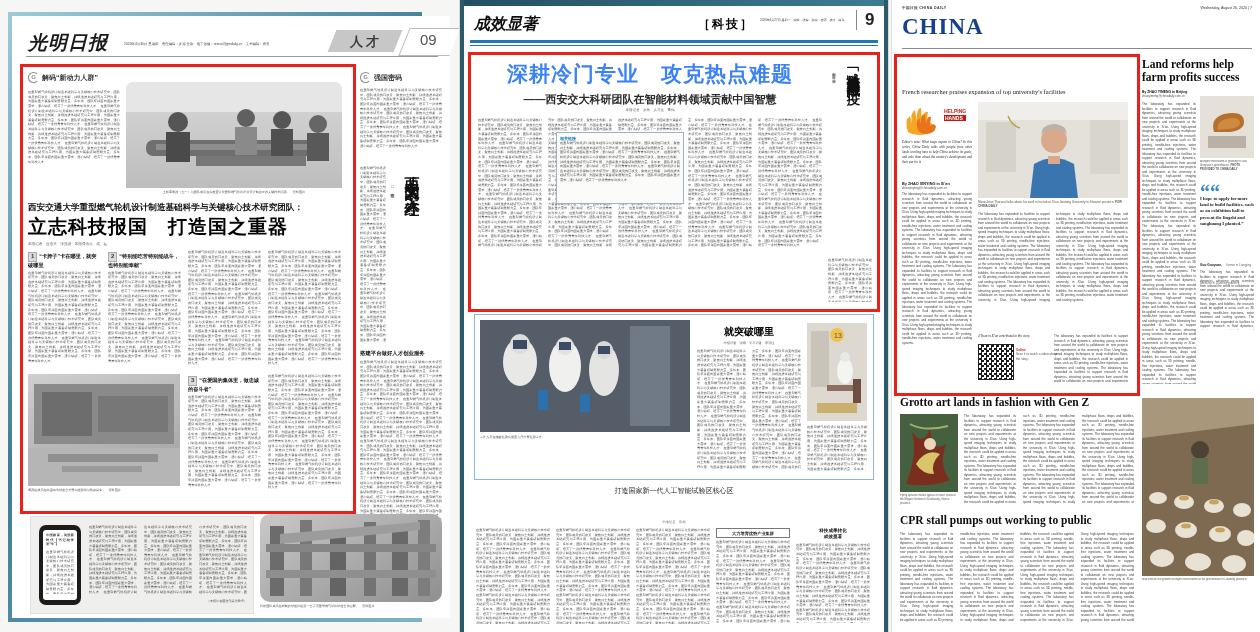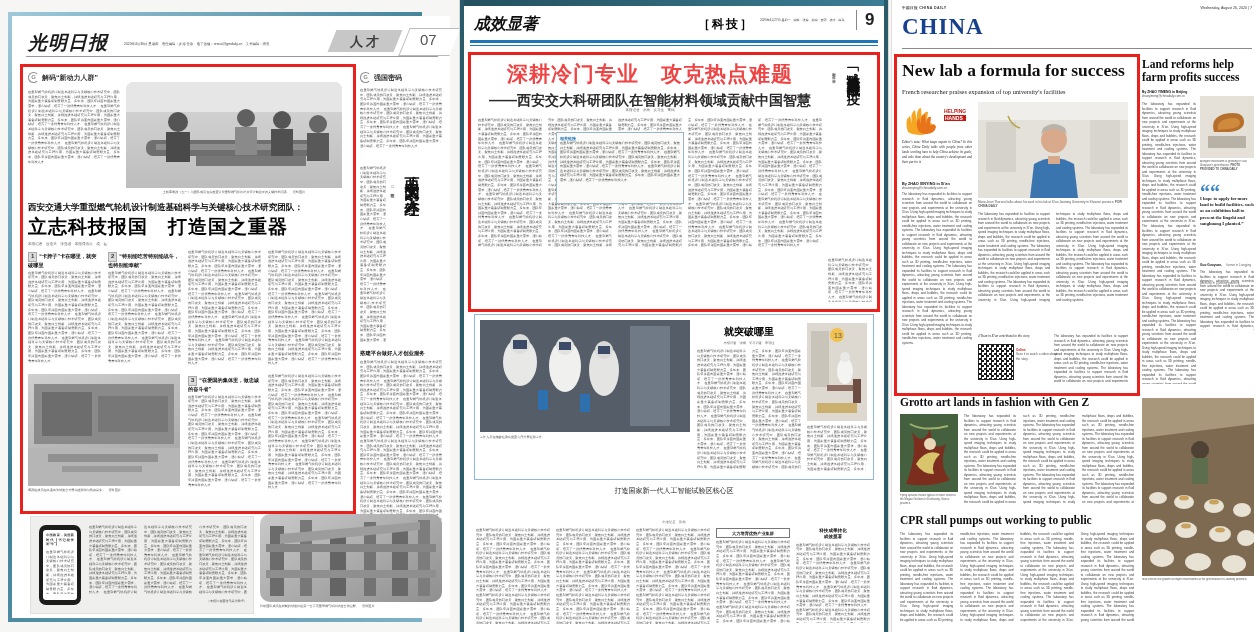--- a/index.html
+++ b/index.html
@@ -31,21 +31,21 @@
 <div id="canvas">
 
   <div class="abs" style="left:8px;top:12px;width:414px;height:610px;background:linear-gradient(135deg,#9fc9db,#3c7d95 45%,#7fb2c6);padding:0;">
     <div class="page" style="left:4px;top:4px;width:438px;height:602px;">
 
       <div class="abs serif" style="left:16px;top:14px;font-size:19px;font-weight:bold;font-style:italic;color:#1a1a1a;letter-spacing:1px;">光明日报</div>
       <div class="abs" style="left:112px;top:26px;width:190px;font-size:3.4px;color:#444;">2020年4月30日 星期四　责任编辑：罗旭 任欢　电子信箱：rencai@gmdaily.cn　美术编辑：陈晨</div>
       <div class="abs skew" style="left:320px;top:14px;width:66px;height:22px;background:#c7c7c7;"></div>
       <div class="abs" style="left:338px;top:17px;font-size:13px;font-weight:bold;color:#3b3b3b;letter-spacing:3px;">人才</div>
       <div class="abs skew" style="left:392px;top:12px;width:50px;height:26px;background:#fff;border:1px solid #bbb;border-right:none;"></div>
-      <div class="abs" style="left:408px;top:15px;font-size:15px;color:#555;">07</div>
+      <div class="abs" style="left:408px;top:15px;font-size:15px;color:#555;">09</div>
       <div class="abs" style="left:14px;top:40px;width:412px;height:1px;background:#999;"></div>
 
       <div class="redbox" style="left:8px;top:48px;width:330px;height:444px;"></div>
 
       <div class="abs ghead" style="left:16px;top:56px;">
         <span class="gicon">G</span>
         <span>解码“新动力人群”</span>
       </div>
 
       <div class="abs tiny" style="left:16px;top:74px;width:92px;height:106px;">在重型燃气轮机设计制造基础科学与关键核心技术研究中，团队成员协同攻关，聚焦自主创新，持续推进基础研究与工程应用，为国家重大装备研制贡献力量。多年来，团队坚持面向国家重大需求，潜心钻研，培养了一批优秀青年科技人才。 在重型燃气轮机设计制造基础科学与关键核心技术研究中，团队成员协同攻关，聚焦自主创新，持续推进基础研究与工程应用，为国家重大装备研制贡献力量。多年来，团队坚持面向国家重大需求，潜心钻研，培养了一批优秀青年科技人才。 在重型燃气轮机设计制造基础科学与关键核心技术研究中，团队成员协同攻关，聚焦自主创新，持续推进基础研究与工程应用，为国家重大装备研制贡献力量。多年来，团队坚持面向国家重大需求，潜心钻研，培养了一批优秀青年科技人才。 在重型燃气轮机设计制造基础科学与关键核心技术研究中，团队成员协同攻关，聚焦自主创新，持续推进基础研究与工程应用，为国家重大装备研制贡献力量。多年来，团队坚持面向国家重大需求，潜心钻研，培养了一批优秀青年科技人才。</div>
@@ -158,22 +158,22 @@
 
     <div class="abs serif" style="left:14px;top:14px;font-size:16px;font-weight:bold;font-style:italic;color:#101010;">成效显著</div>
     <div class="abs" style="left:238px;top:16px;font-size:12px;font-weight:bold;color:#000;letter-spacing:2px;">［科技］</div>
     <div class="abs" style="left:300px;top:18px;width:86px;font-size:3px;color:#444;">2020年4月27日 星期一　编辑：张梅　美编：贾萌　校对：白瑶</div>
     <div class="abs" style="left:396px;top:10px;font-size:17px;font-weight:bold;color:#222;border-left:1px solid #888;padding-left:8px;">9</div>
     <div class="abs" style="left:10px;top:40px;width:408px;height:3px;background:#2077b8;"></div>
     <div class="abs" style="left:10px;top:45px;width:408px;height:1px;background:#2077b8;"></div>
 
     <div class="redbox" style="left:8px;top:52px;width:406px;height:254px;"></div>
 
-    <div class="abs" style="left:20px;top:60px;width:340px;text-align:center;font-size:21px;font-weight:bold;color:#ef4444;letter-spacing:1px;">深耕冷门专业　攻克热点难题</div>
-    <div class="abs" style="left:20px;top:92px;width:340px;text-align:center;font-size:14px;font-weight:bold;color:#2b2b2b;">——西安交大科研团队在智能材料领域贡献中国智慧</div>
+    <div class="abs" style="left:20px;top:60px;width:340px;text-align:center;font-size:21px;font-weight:bold;color:#3b82f6;letter-spacing:1px;">深耕冷门专业　攻克热点难题</div>
+    <div class="abs" style="left:20px;top:92px;width:340px;text-align:center;font-size:11px;font-weight:bold;color:#2b2b2b;">——西安交大科研团队在智能材料领域贡献中国智慧</div>
     <div class="abs" style="left:20px;top:108px;width:340px;text-align:center;font-size:3.5px;color:#666;">本报记者　张梅　实习生　董鹤</div>
     <div class="abs tiny cols5" style="left:18px;top:118px;width:344px;height:180px;">在重型燃气轮机设计制造基础科学与关键核心技术研究中，团队成员协同攻关，聚焦自主创新，持续推进基础研究与工程应用，为国家重大装备研制贡献力量。多年来，团队坚持面向国家重大需求，潜心钻研，培养了一批优秀青年科技人才。 在重型燃气轮机设计制造基础科学与关键核心技术研究中，团队成员协同攻关，聚焦自主创新，持续推进基础研究与工程应用，为国家重大装备研制贡献力量。多年来，团队坚持面向国家重大需求，潜心钻研，培养了一批优秀青年科技人才。 在重型燃气轮机设计制造基础科学与关键核心技术研究中，团队成员协同攻关，聚焦自主创新，持续推进基础研究与工程应用，为国家重大装备研制贡献力量。多年来，团队坚持面向国家重大需求，潜心钻研，培养了一批优秀青年科技人才。 在重型燃气轮机设计制造基础科学与关键核心技术研究中，团队成员协同攻关，聚焦自主创新，持续推进基础研究与工程应用，为国家重大装备研制贡献力量。多年来，团队坚持面向国家重大需求，潜心钻研，培养了一批优秀青年科技人才。 在重型燃气轮机设计制造基础科学与关键核心技术研究中，团队成员协同攻关，聚焦自主创新，持续推进基础研究与工程应用，为国家重大装备研制贡献力量。多年来，团队坚持面向国家重大需求，潜心钻研，培养了一批优秀青年科技人才。 在重型燃气轮机设计制造基础科学与关键核心技术研究中，团队成员协同攻关，聚焦自主创新，持续推进基础研究与工程应用，为国家重大装备研制贡献力量。多年来，团队坚持面向国家重大需求，潜心钻研，培养了一批优秀青年科技人才。 在重型燃气轮机设计制造基础科学与关键核心技术研究中，团队成员协同攻关，聚焦自主创新，持续推进基础研究与工程应用，为国家重大装备研制贡献力量。多年来，团队坚持面向国家重大需求，潜心钻研，培养了一批优秀青年科技人才。 在重型燃气轮机设计制造基础科学与关键核心技术研究中，团队成员协同攻关，聚焦自主创新，持续推进基础研究与工程应用，为国家重大装备研制贡献力量。多年来，团队坚持面向国家重大需求，潜心钻研，培养了一批优秀青年科技人才。 在重型燃气轮机设计制造基础科学与关键核心技术研究中，团队成员协同攻关，聚焦自主创新，持续推进基础研究与工程应用，为国家重大装备研制贡献力量。多年来，团队坚持面向国家重大需求，潜心钻研，培养了一批优秀青年科技人才。 在重型燃气轮机设计制造基础科学与关键核心技术研究中，团队成员协同攻关，聚焦自主创新，持续推进基础研究与工程应用，为国家重大装备研制贡献力量。多年来，团队坚持面向国家重大需求，潜心钻研，培养了一批优秀青年科技人才。 在重型燃气轮机设计制造基础科学与关键核心技术研究中，团队成员协同攻关，聚焦自主创新，持续推进基础研究与工程应用，为国家重大装备研制贡献力量。多年来，团队坚持面向国家重大需求，潜心钻研，培养了一批优秀青年科技人才。 在重型燃气轮机设计制造基础科学与关键核心技术研究中，团队成员协同攻关，聚焦自主创新，持续推进基础研究与工程应用，为国家重大装备研制贡献力量。多年来，团队坚持面向国家重大需求，潜心钻研，培养了一批优秀青年科技人才。 在重型燃气轮机设计制造基础科学与关键核心技术研究中，团队成员协同攻关，聚焦自主创新，持续推进基础研究与工程应用，为国家重大装备研制贡献力量。多年来，团队坚持面向国家重大需求，潜心钻研，培养了一批优秀青年科技人才。 在重型燃气轮机设计制造基础科学与关键核心技术研究中，团队成员协同攻关，聚焦自主创新，持续推进基础研究与工程应用，为国家重大装备研制贡献力量。多年来，团队坚持面向国家重大需求，潜心钻研，培养了一批优秀青年科技人才。 在重型燃气轮机设计制造基础科学与关键核心技术研究中，团队成员协同攻关，聚焦自主创新，持续推进基础研究与工程应用，为国家重大装备研制贡献力量。多年来，团队坚持面向国家重大需求，潜心钻研，培养了一批优秀青年科技人才。 在重型燃气轮机设计制造基础科学与关键核心技术研究中，团队成员协同攻关，聚焦自主创新，持续推进基础研究与工程应用，为国家重大装备研制贡献力量。多年来，团队坚持面向国家重大需求，潜心钻研，培养了一批优秀青年科技人才。 在重型燃气轮机设计制造基础科学与关键核心技术研究中，团队成员协同攻关，聚焦自主创新，持续推进基础研究与工程应用，为国家重大装备研制贡献力量。多年来，团队坚持面向国家重大需求，潜心钻研，培养了一批优秀青年科技人才。 在重型燃气轮机设计制造基础科学与关键核心技术研究中，团队成员协同攻关，聚焦自主创新，持续推进基础研究与工程应用，为国家重大装备研制贡献力量。多年来，团队坚持面向国家重大需求，潜心钻研，培养了一批优秀青年科技人才。 在重型燃气轮机设计制造基础科学与关键核心技术研究中，团队成员协同攻关，聚焦自主创新，持续推进基础研究与工程应用，为国家重大装备研制贡献力量。多年来，团队坚持面向国家重大需求，潜心钻研，培养了一批优秀青年科技人才。 在重型燃气轮机设计制造基础科学与关键核心技术研究中，团队成员协同攻关，聚焦自主创新，持续推进基础研究与工程应用，为国家重大装备研制贡献力量。多年来，团队坚持面向国家重大需求，潜心钻研，培养了一批优秀青年科技人才。 在重型燃气轮机设计制造基础科学与关键核心技术研究中，团队成员协同攻关，聚焦自主创新，持续推进基础研究与工程应用，为国家重大装备研制贡献力量。多年来，团队坚持面向国家重大需求，潜心钻研，培养了一批优秀青年科技人才。 在重型燃气轮机设计制造基础科学与关键核心技术研究中，团队成员协同攻关，聚焦自主创新，持续推进基础研究与工程应用，为国家重大装备研制贡献力量。多年来，团队坚持面向国家重大需求，潜心钻研，培养了一批优秀青年科技人才。 在重型燃气轮机设计制造基础科学与关键核心技术研究中，团队成员协同攻关，聚焦自主创新，持续推进基础研究与工程应用，为国家重大装备研制贡献力量。多年来，团队坚持面向国家重大需求，潜心钻研，培养了一批优秀青年科技人才。 在重型燃气轮机设计制造基础科学与关键核心技术研究中，团队成员协同攻关，聚焦自主创新，持续推进基础研究与工程应用，为国家重大装备研制贡献力量。多年来，团队坚持面向国家重大需求，潜心钻研，培养了一批优秀青年科技人才。 在重型燃气轮机设计制造基础科学与关键核心技术研究中，团队成员协同攻关，聚焦自主创新，持续推进基础研究与工程应用，为国家重大装备研制贡献力量。多年来，团队坚持面向国家重大需求，潜心钻研，培养了一批优秀青年科技人才。 在重型燃气轮机设计制造基础科学与关键核心技术研究中，团队成员协同攻关，聚焦自主创新，持续推进基础研究与工程应用，为国家重大装备研制贡献力量。多年来，团队坚持面向国家重大需求，潜心钻研，培养了一批优秀青年科技人才。</div>
     <div class="abs" style="left:96px;top:132px;width:120px;height:64px;background:#fbfbf9;border:1px solid #9ab4c6;padding:3px;">
       <div style="font-size:4px;font-weight:bold;color:#2077b8;">相关链接</div>
       <div class="tiny" style="height:50px;">在重型燃气轮机设计制造基础科学与关键核心技术研究中，团队成员协同攻关，聚焦自主创新，持续推进基础研究与工程应用，为国家重大装备研制贡献力量。多年来，团队坚持面向国家重大需求，潜心钻研，培养了一批优秀青年科技人才。 在重型燃气轮机设计制造基础科学与关键核心技术研究中，团队成员协同攻关，聚焦自主创新，持续推进基础研究与工程应用，为国家重大装备研制贡献力量。多年来，团队坚持面向国家重大需求，潜心钻研，培养了一批优秀青年科技人才。 在重型燃气轮机设计制造基础科学与关键核心技术研究中，团队成员协同攻关，聚焦自主创新，持续推进基础研究与工程应用，为国家重大装备研制贡献力量。多年来，团队坚持面向国家重大需求，潜心钻研，培养了一批优秀青年科技人才。</div>
     </div>
 
     <div class="abs serif vert" style="left:384px;top:62px;height:190px;font-size:13.5px;font-weight:bold;color:#111;letter-spacing:1px;">「科技之春」助力三秦战“疫”</div>
     <div class="abs vert" style="left:372px;top:70px;height:80px;font-size:3.4px;color:#555;">本报记者　张梅　整理</div>
     <div class="abs tiny" style="left:368px;top:258px;width:44px;height:44px;">在重型燃气轮机设计制造基础科学与关键核心技术研究中，团队成员协同攻关，聚焦自主创新，持续推进基础研究与工程应用，为国家重大装备研制贡献力量。多年来，团队坚持面向国家重大需求，潜心钻研，培养了一批优秀青年科技人才。 在重型燃气轮机设计制造基础科学与关键核心技术研究中，团队成员协同攻关，聚焦自主创新，持续推进基础研究与工程应用，为国家重大装备研制贡献力量。多年来，团队坚持面向国家重大需求，潜心钻研，培养了一批优秀青年科技人才。 在重型燃气轮机设计制造基础科学与关键核心技术研究中，团队成员协同攻关，聚焦自主创新，持续推进基础研究与工程应用，为国家重大装备研制贡献力量。多年来，团队坚持面向国家重大需求，潜心钻研，培养了一批优秀青年科技人才。 在重型燃气轮机设计制造基础科学与关键核心技术研究中，团队成员协同攻关，聚焦自主创新，持续推进基础研究与工程应用，为国家重大装备研制贡献力量。多年来，团队坚持面向国家重大需求，潜心钻研，培养了一批优秀青年科技人才。 在重型燃气轮机设计制造基础科学与关键核心技术研究中，团队成员协同攻关，聚焦自主创新，持续推进基础研究与工程应用，为国家重大装备研制贡献力量。多年来，团队坚持面向国家重大需求，潜心钻研，培养了一批优秀青年科技人才。 在重型燃气轮机设计制造基础科学与关键核心技术研究中，团队成员协同攻关，聚焦自主创新，持续推进基础研究与工程应用，为国家重大装备研制贡献力量。多年来，团队坚持面向国家重大需求，潜心钻研，培养了一批优秀青年科技人才。</div>
@@ -237,21 +237,20 @@
   </div>
 
   <div class="page" style="left:892px;top:0;width:368px;height:632px;box-shadow:0 0 0 1px #e0e0de;">
     <div class="abs" style="left:10px;top:6px;font-size:3.6px;font-weight:bold;color:#333;letter-spacing:0.4px;">中国日报 CHINA DAILY</div>
     <div class="abs" style="right:8px;top:6px;font-size:3.6px;color:#333;">Wednesday, August 26, 2020  |  7</div>
     <div class="abs serif" style="left:10px;top:14px;font-size:23px;font-weight:bold;color:#16418e;letter-spacing:1px;">CHINA</div>
     <div class="abs" style="left:10px;top:48px;width:350px;height:1px;background:#8a8a8a;"></div>
 
     <div class="redbox" style="left:2px;top:54px;width:240px;height:336px;"></div>
 
-    <div class="abs serif" style="left:10px;top:60px;width:226px;font-size:17.5px;font-weight:bold;color:#0d0d0d;">New lab a formula for success</div>
     <div class="abs serif" style="left:10px;top:88px;width:226px;font-size:6.4px;color:#222;">French researcher praises expansion of top university's facilities</div>
 
     <div class="abs" style="left:10px;top:102px;width:72px;height:34px;">
       <svg width="40" height="34">
         <path d="M6 30 Q2 18 8 14 L10 22 Q8 10 13 8 L15 20 Q14 6 19 6 L20 20 Q21 8 26 10 L24 24 Q30 18 31 24 Q30 32 20 33 Q10 33 6 30Z" fill="#f5a623"></path>
         <path d="M16 28 Q13 20 17 16 L19 22 Q18 12 23 12 L24 22 Q25 13 29 15 L28 24 Q33 20 34 25 Q33 31 25 32 Q18 32 16 28Z" fill="#e8731a"></path>
       </svg>
       <div class="abs" style="left:42px;top:6px;font-size:5px;font-weight:bold;color:#c21a13;line-height:1.3;">
         <div>HELPING</div>
         <div style="background:#c21a13;color:#fff;padding:0 1px;">HANDS</div>

